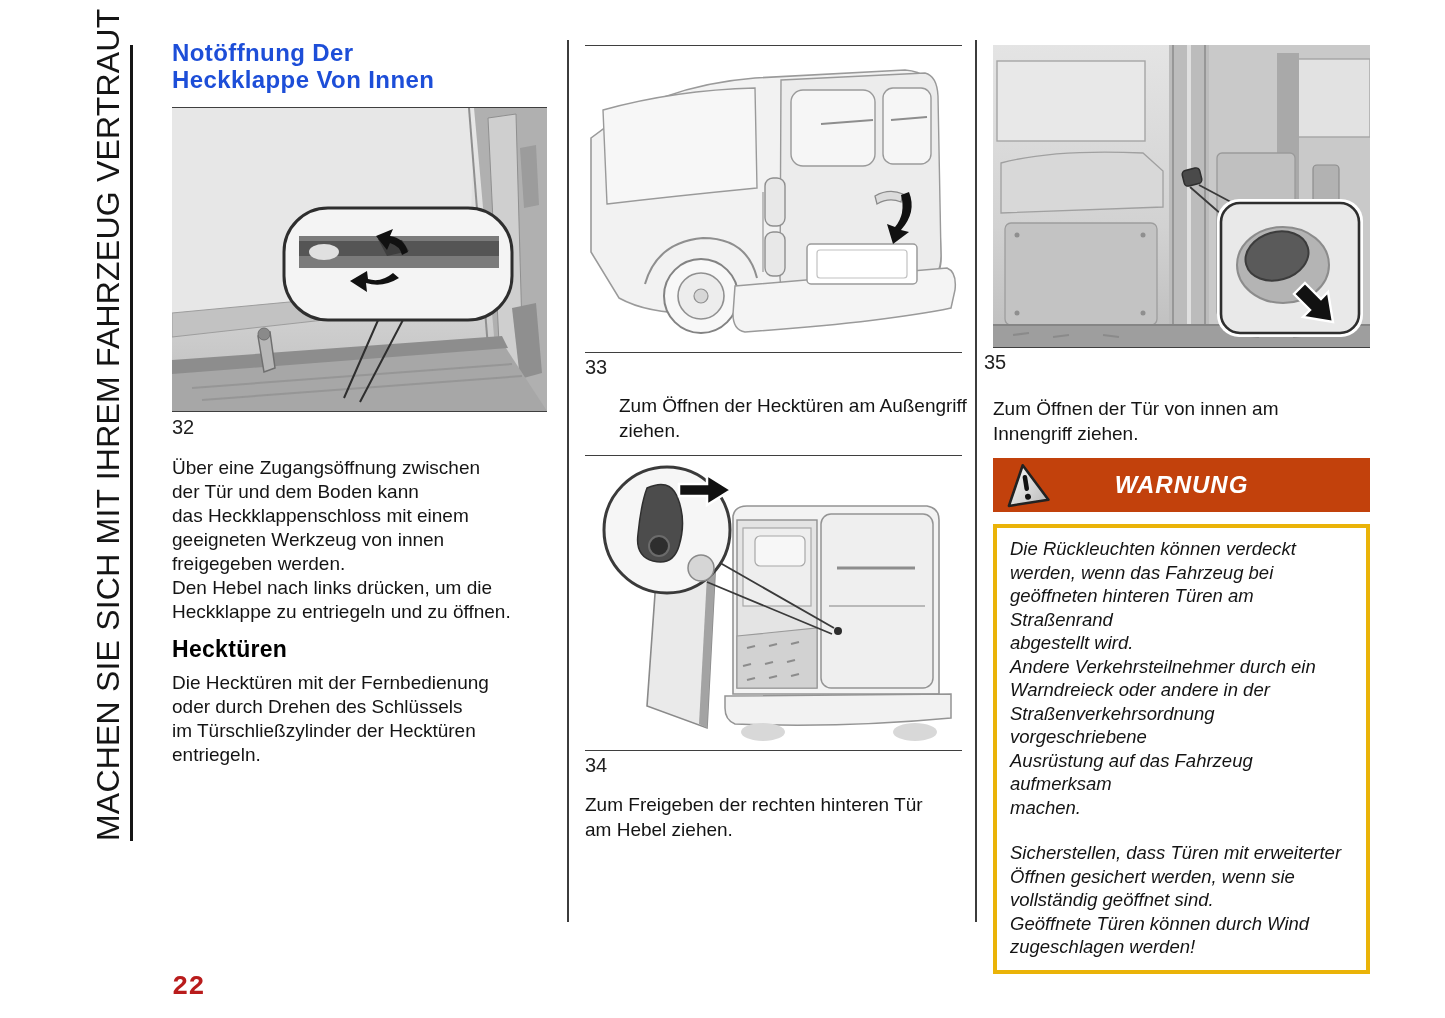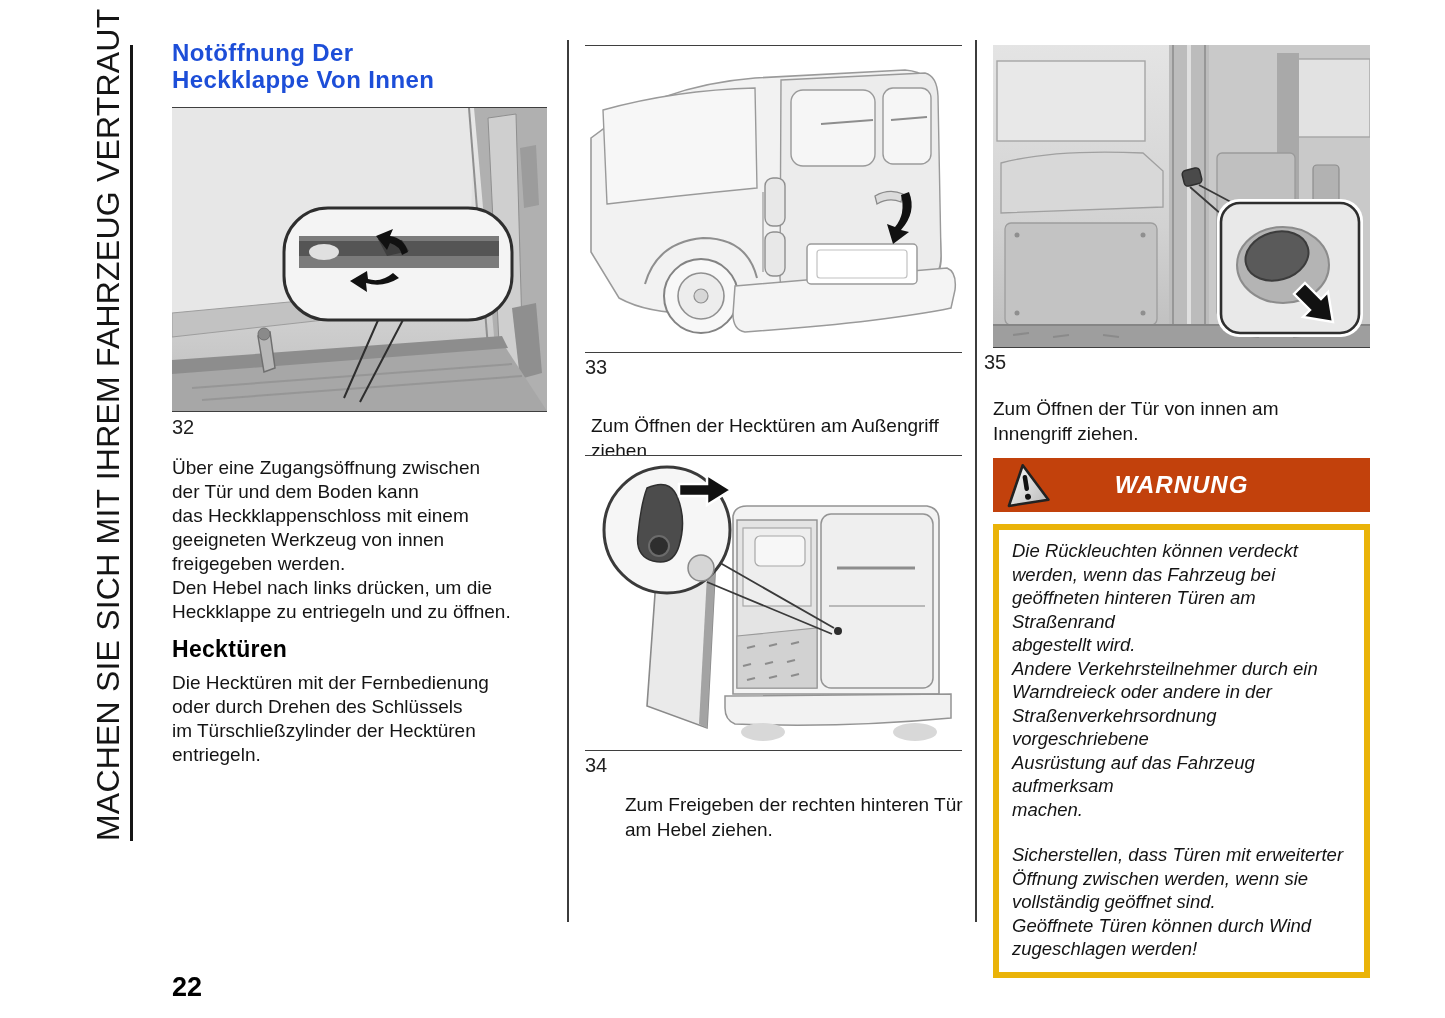--- a/index.html
+++ b/index.html
@@ -40,27 +40,27 @@
     left:993px;top:458px;width:377px;height:54px;background:#c2410c;
     display:flex;align-items:center;justify-content:center;
   }
   .warn-banner .tri{position:absolute;left:7px;top:3px;}
   .warn-title{
     color:#ffffff;font-size:24px;font-weight:700;font-style:italic;letter-spacing:1px;
   }
 
   .warn-box{
     left:993px;top:524px;width:377px;box-sizing:border-box;
-    border:6px solid #eab308;background:#fff;padding:9px 13px 11px 13px;
+    border:4px solid #eab308;background:#fff;padding:9px 13px 11px 13px;
     font-style:italic;font-size:18.5px;line-height:23.5px;color:#141414;
   }
   .warn-box .p2{margin-top:22px;}
 
   .page-num{
-    left:172px;top:972px;font-size:27px;font-weight:800;color:#000000;
+    left:172px;top:972px;font-size:27px;font-weight:800;color:#b91c1c;font-family:Liberation Mono, monospace;
   }
 </style>
 </head>
 <body>
 
 <div class="abs side-text">MACHEN SIE SICH MIT IHREM FAHRZEUG VERTRAUT</div>
 
 <div class="abs vsep" style="left:567px;"></div>
 <div class="abs vsep" style="left:975px;"></div>
 
@@ -143,21 +143,21 @@
     <path d="M150 240 L362 222 Q372 226 370 244 L366 262 Q300 276 160 286 Q148 284 148 268 Z" fill="#f4f4f4" stroke="#9a9a9a" stroke-width="1.5"></path>
     <rect x="222" y="198" width="110" height="40" rx="4" fill="#ffffff" stroke="#9a9a9a" stroke-width="1.5"></rect>
     <rect x="232" y="204" width="90" height="28" rx="3" fill="#ffffff" stroke="#c2c2c2" stroke-width="1.2"></rect>
     <path d="M290 150 q14 -8 28 -2 l-2 8 q-12 -5 -24 2 z" fill="#dcdcdc" stroke="#8a8a8a" stroke-width="1.3"></path>
     <path d="M324 146 q8 20 -8 38 l8 2 -16 12 -6 -20 8 3 q11 -13 6 -32 z" fill="#111"></path>
   </svg>
 </div>
 <div class="abs rule" style="left:585px;top:352px;width:377px;"></div>
 <div class="abs fig-label" style="left:585px;top:356px;">33</div>
 
-<div class="abs caption preline" style="left:591px;top:393px;width:385px;margin-top:20px;">Zum Öffnen der Hecktüren am Außengriff
+<div class="abs caption preline" style="left:619px;top:393px;width:385px;">Zum Öffnen der Hecktüren am Außengriff
 ziehen.</div>
 
 <div class="abs rule" style="left:585px;top:455px;width:377px;"></div>
 
 <div class="abs figure" style="left:585px;top:456px;width:377px;height:292px;">
   <svg width="377" height="292" viewBox="0 0 377 292">
     <rect width="377" height="292" fill="#ffffff"></rect>
     <path d="M148 60 Q150 50 162 50 L342 50 Q354 52 354 64 L354 238 L148 238 Z" fill="#f3f3f3" stroke="#949494" stroke-width="1.6"></path>
     <rect x="236" y="58" width="112" height="174" rx="10" fill="#efefef" stroke="#949494" stroke-width="1.5"></rect>
     <line x1="244" y1="150" x2="340" y2="150" stroke="#a7a7a7" stroke-width="1.4"></line>
@@ -189,21 +189,21 @@
       <path d="M62 32 q22 -10 30 8 q10 24 2 50 q-6 20 -26 15 q-18 -5 -15 -27 q3 -30 9 -46 z" fill="#4c4c4c" stroke="#2f2f2f" stroke-width="1.5"></path>
       <circle cx="74" cy="90" r="10" fill="#2e2e2e" stroke="#6b6b6b" stroke-width="2"></circle>
       <circle cx="116" cy="112" r="13" fill="#d6d6d6" stroke="#8a8a8a" stroke-width="1.5"></circle>
       <path d="M94 28 h28 v-9 l24 15 -24 15 v-9 h-28 z" fill="#111" stroke="#ffffff" stroke-width="2.5"></path>
     </g>
   </svg>
 </div>
 <div class="abs rule" style="left:585px;top:750px;width:377px;"></div>
 <div class="abs fig-label" style="left:585px;top:754px;">34</div>
 
-<div class="abs caption preline" style="left:585px;top:792px;width:385px;margin-left:40px;">Zum Freigeben der rechten hinteren Tür
+<div class="abs caption preline" style="left:585px;top:792px;width:385px;">Zum Freigeben der rechten hinteren Tür
 am Hebel ziehen.</div>
 
 <div class="abs figure" style="left:993px;top:45px;width:377px;height:302px;border-bottom:1px solid #3f3f3f;">
   <svg width="377" height="302" viewBox="0 0 377 302">
     <defs>
       <linearGradient id="g35" x1="0" y1="0" x2="0" y2="1">
         <stop offset="0" stop-color="#e4e4e4"></stop>
           <stop offset=".6" stop-color="#d2d2d2"></stop>
           <stop offset="1" stop-color="#bdbdbd"></stop>
       </linearGradient>
@@ -274,19 +274,19 @@
   <div class="preline">Die Rückleuchten können verdeckt
 werden, wenn das Fahrzeug bei
 geöffneten hinteren Türen am Straßenrand
 abgestellt wird.
 Andere Verkehrsteilnehmer durch ein
 Warndreieck oder andere in der
 Straßenverkehrsordnung vorgeschriebene
 Ausrüstung auf das Fahrzeug aufmerksam
 machen.</div>
   <div class="preline p2">Sicherstellen, dass Türen mit erweiterter
-Öffnung zwischen werden, wenn sie
+Öffnen gesichert werden, wenn sie
 vollständig geöffnet sind.
 Geöffnete Türen können durch Wind
 zugeschlagen werden!</div>
 </div>
 
 <div class="abs page-num">22</div>
 
 </body></html>

